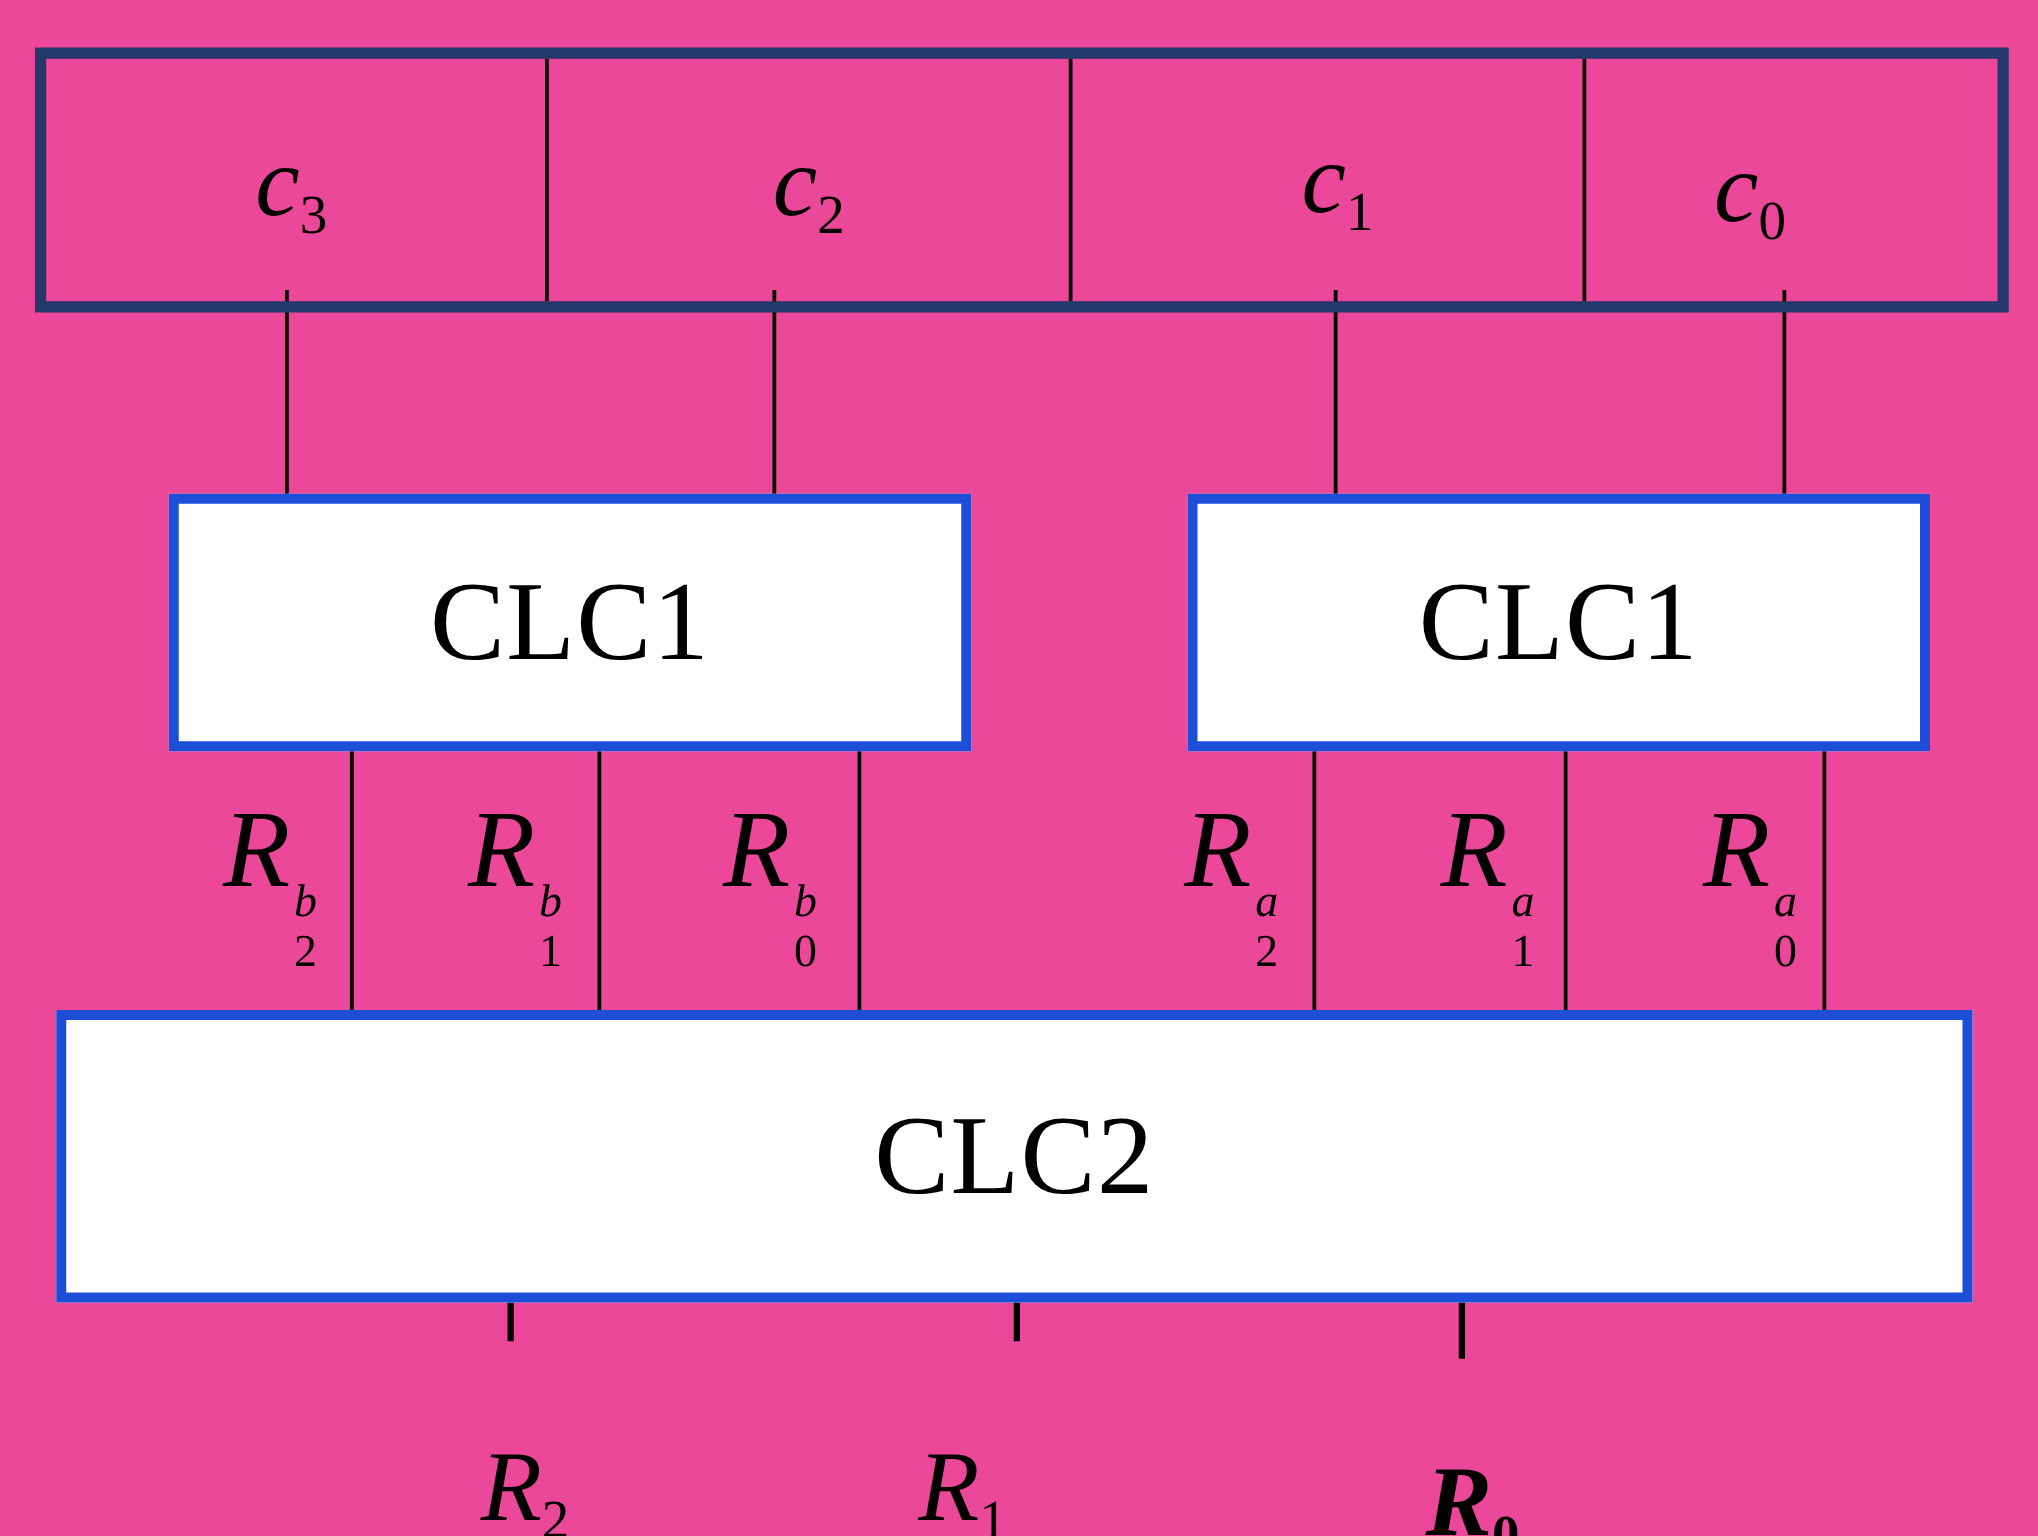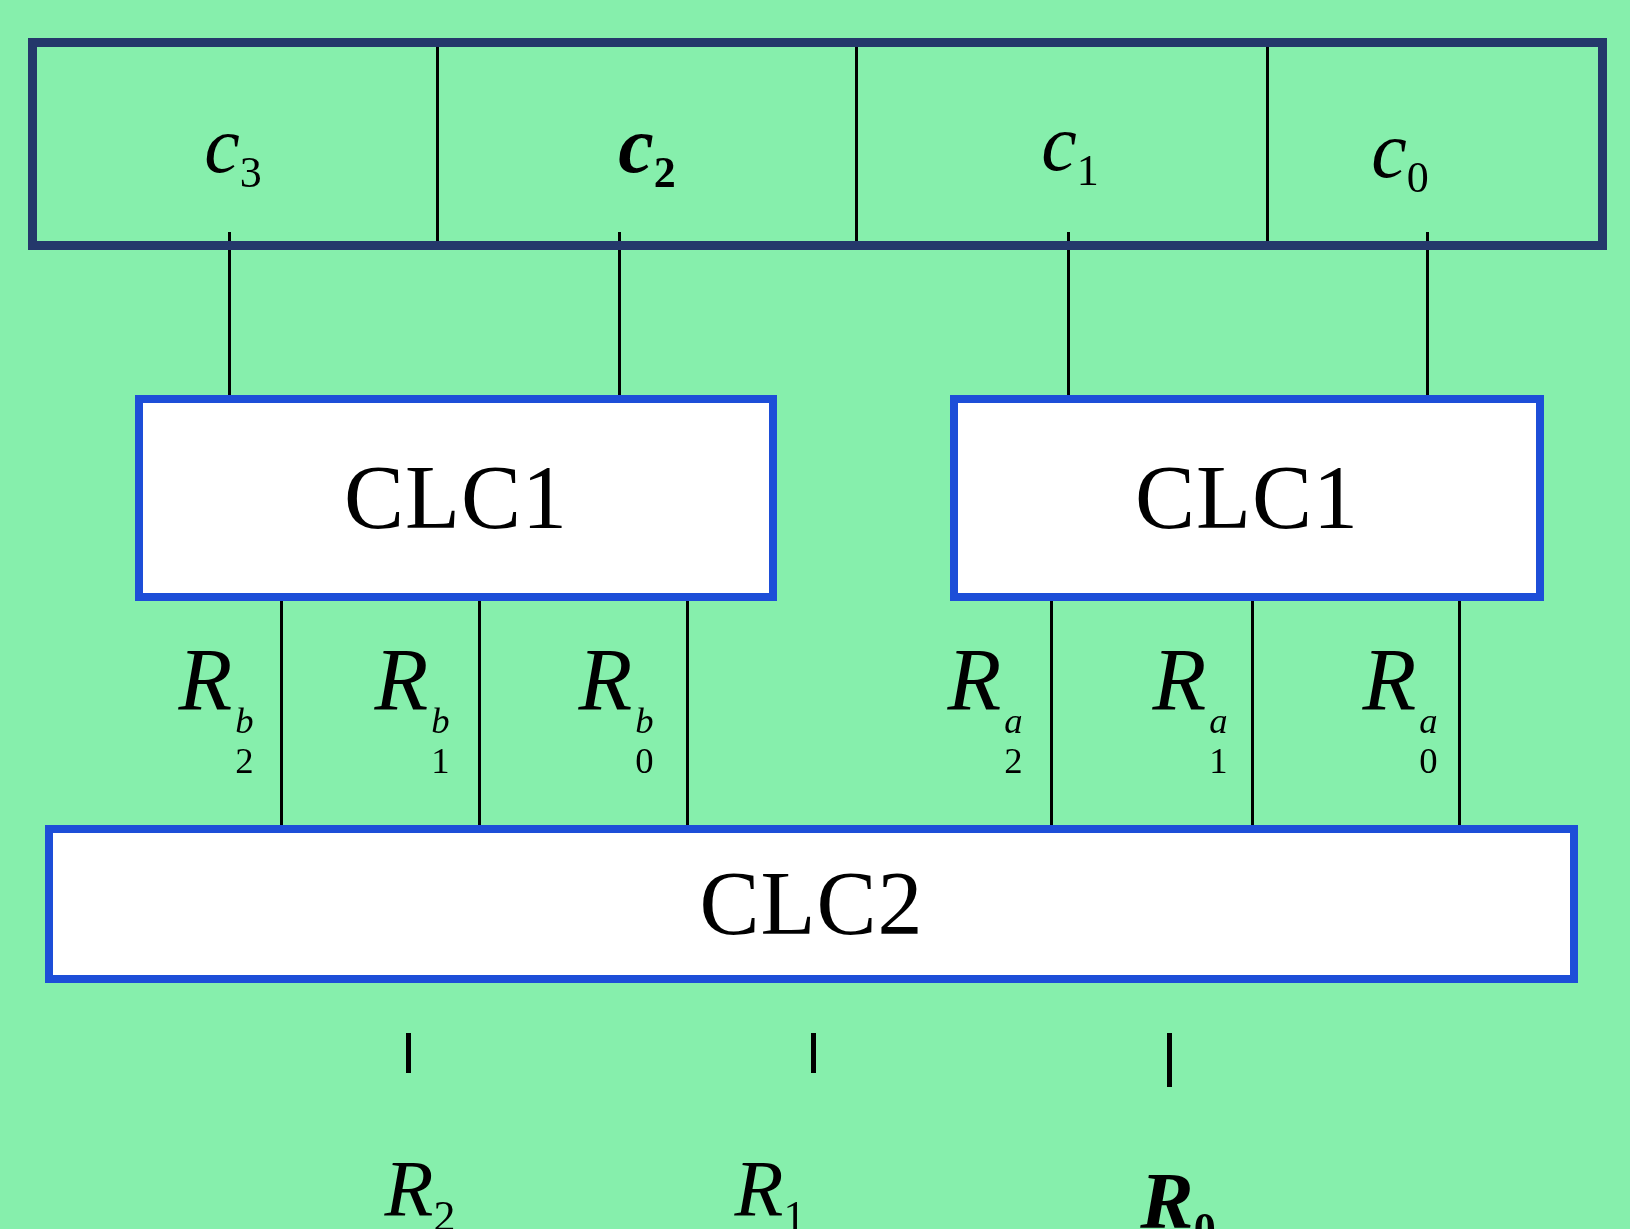--- a/index.html
+++ b/index.html
@@ -1,19 +1,19 @@
 <!DOCTYPE html>
 <html style="--navy: #24386B;"><head>
 <meta charset="utf-8">
 <style>
   html,body{margin:0;padding:0;background:#ffffff;}
   .canvas{
     position:relative;
     width:1630px;height:1229px;
-    background:#86efac;
+    background:#ec4899;
     font-family:"Liberation Serif", serif;
     color:#000;
     overflow:hidden;
   }
   
   .register{
     position:absolute;left:28px;top:38px;width:1579px;height:212px;
     border:9px solid var(--navy,#24386B);
     box-sizing:border-box;
     background:transparent;
@@ -69,21 +69,21 @@
 <body>
 
 <div class="canvas">
 
   <div class="register"></div>
   <div class="divider" style="left:436px;"></div>
   <div class="divider" style="left:855px;"></div>
   <div class="divider" style="left:1266px;"></div>
 
   <span class="cell-label" style="left:233px;top:150px;"><i>c</i><sub>3</sub></span>
-  <span class="cell-label" style="left:647px;top:150px;font-weight:bold;"><i>c</i><sub>2</sub></span>
+  <span class="cell-label" style="left:647px;top:150px;"><i>c</i><sub>2</sub></span>
   <span class="cell-label" style="left:1050px;top:148px;margin-left:20px;"><i>c</i><sub>1</sub></span>
   <span class="cell-label" style="left:1400px;top:155px;"><i>c</i><sub>0</sub></span>
 
   <div class="wire" style="left:228px;top:232px;height:166px;"></div>
   <div class="wire" style="left:618px;top:232px;height:166px;"></div>
   <div class="wire" style="left:1067px;top:232px;height:166px;"></div>
   <div class="wire" style="left:1426px;top:232px;height:166px;"></div>
 
   <div class="clcbox" style="left:135px;top:395px;width:642px;height:206px;">
     <span class="clc-text">CLC1</span>
@@ -117,21 +117,21 @@
       </span></span>
   <span class="mlabel" style="left:1190px;top:708px;"><i>R</i><span class="ss">
         <sup>a</sup>
         <sub>1</sub>
       </span></span>
   <span class="mlabel" style="left:1400px;top:708px;"><i>R</i><span class="ss">
         <sup>a</sup>
         <sub>0</sub>
       </span></span>
 
-  <div class="clcbox" style="left:45px;top:825px;width:1533px;height:158px;">
+  <div class="clcbox" style="left:45px;top:808px;width:1533px;height:234px;">
     <span class="clc-text">CLC2</span>
   </div>
 
   <div class="stub" style="left:406px;top:1033px;height:40px;"></div>
   <div class="stub" style="left:811px;top:1033px;height:40px;"></div>
   <div class="stub" style="left:1167px;top:1033px;height:54px;"></div>
 
   <span class="blabel" style="left:420px;top:1150px;"><i>R</i><sub>2</sub></span>
   <span class="blabel" style="left:770px;top:1150px;"><i>R</i><sub>1</sub></span>
   <span class="blabel" style="left:1178px;top:1162px;font-weight:bold;"><i>R</i><sub>0</sub></span>

